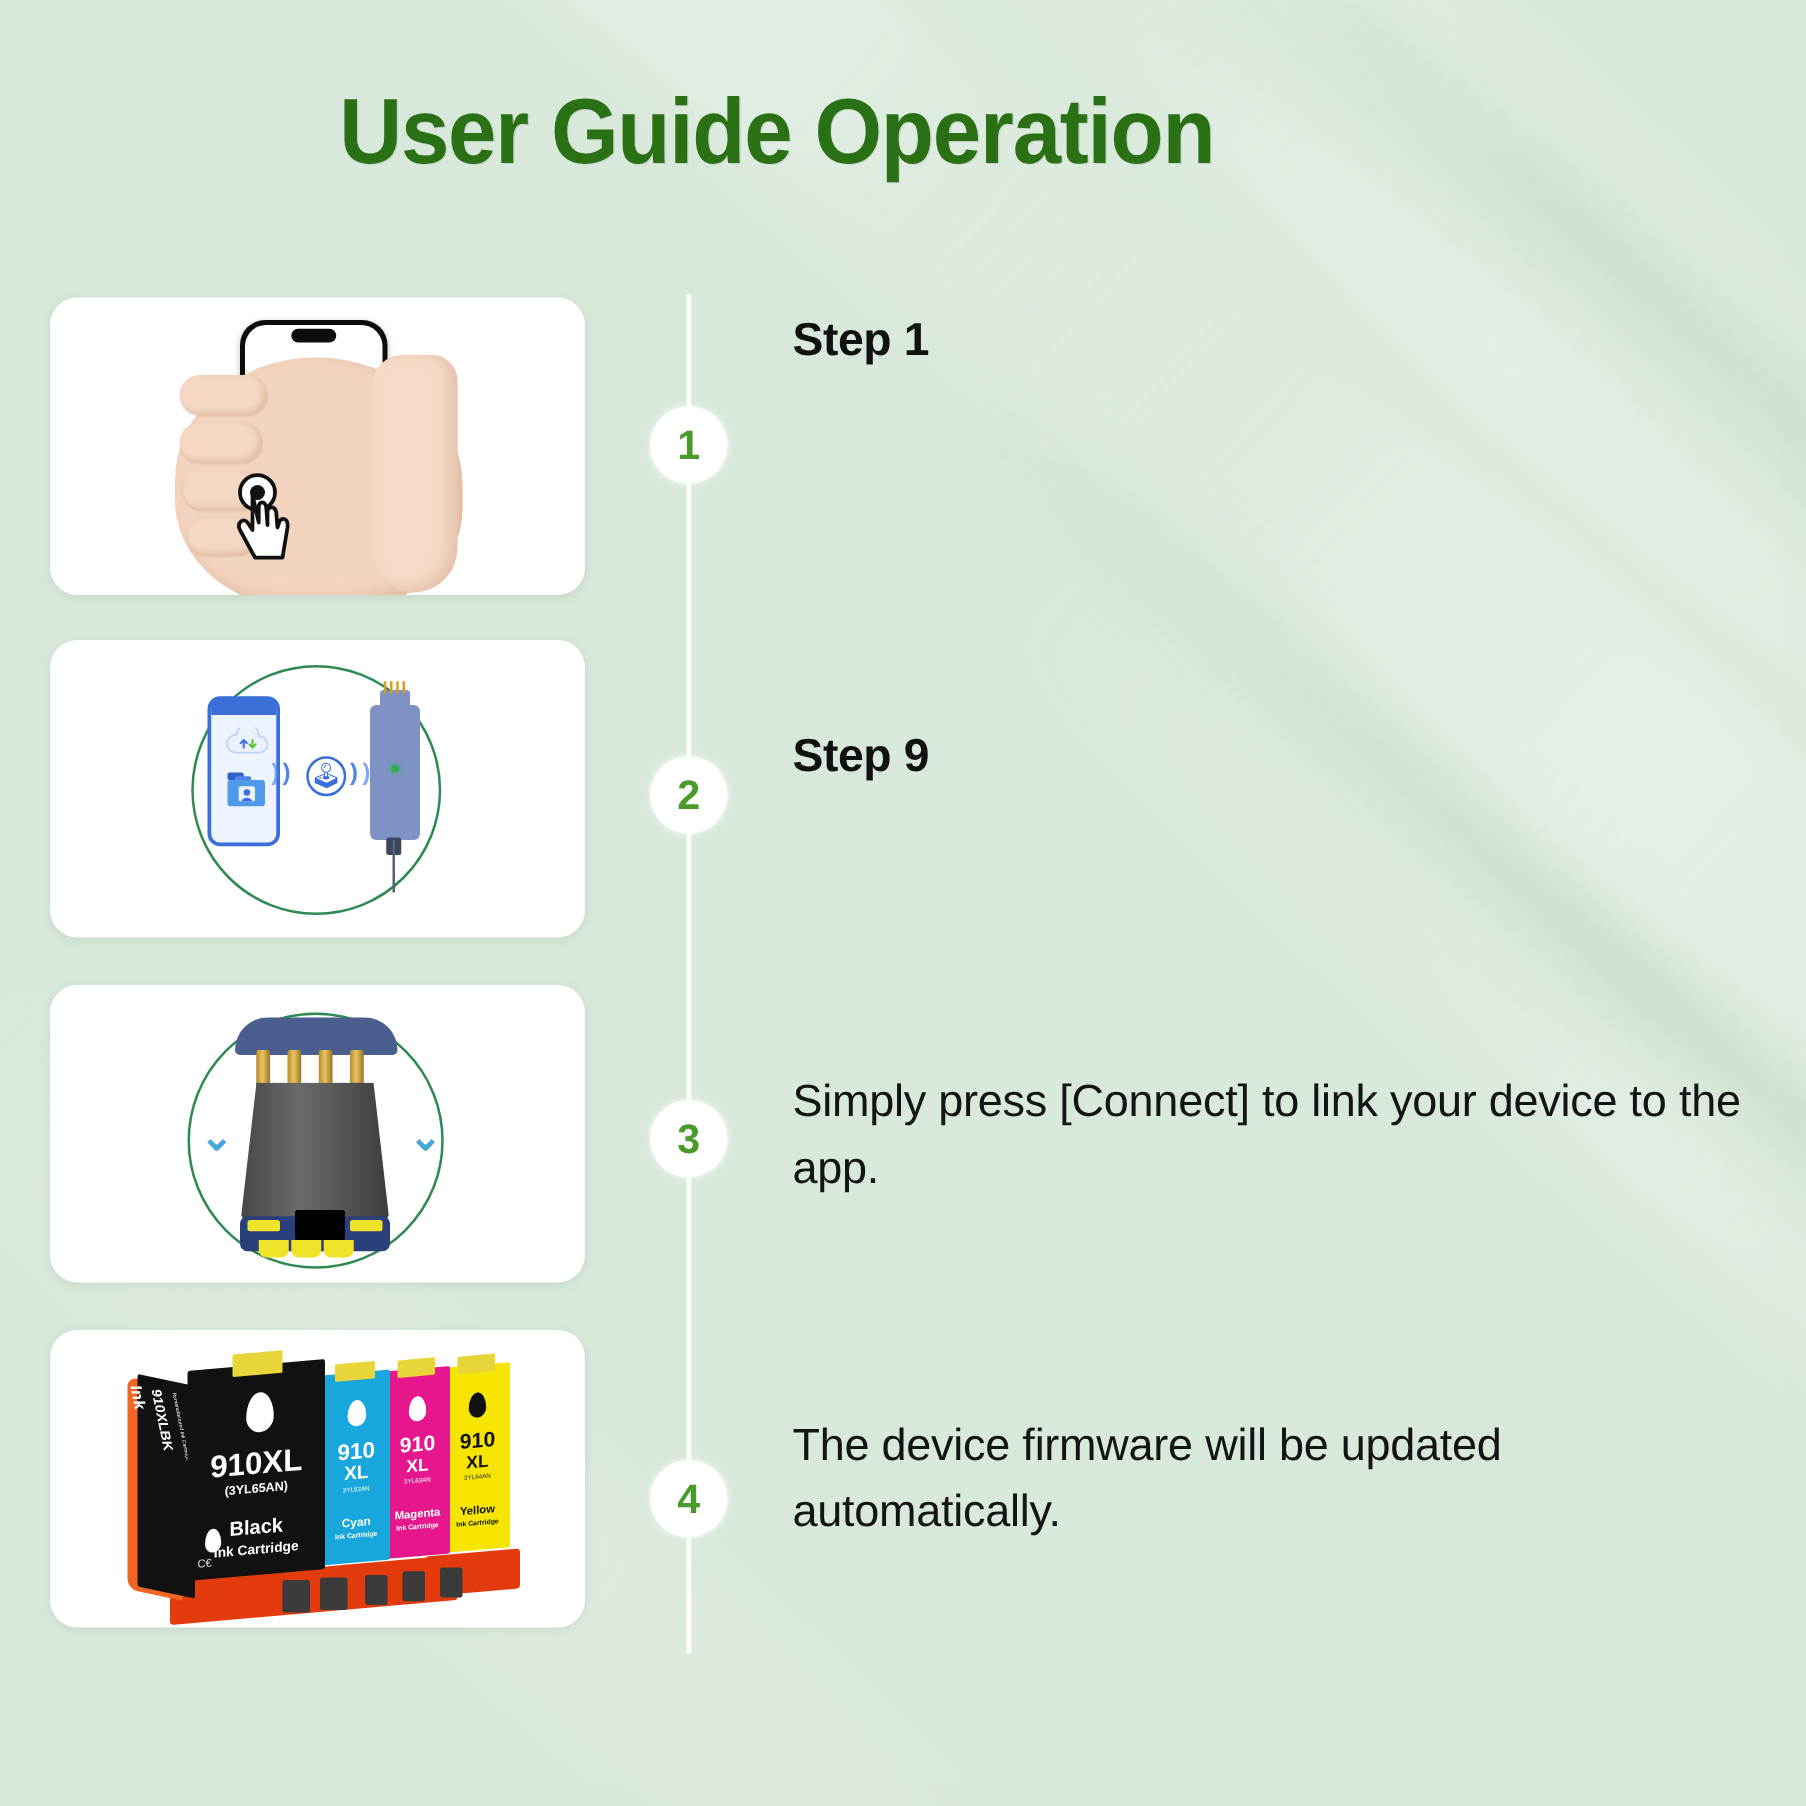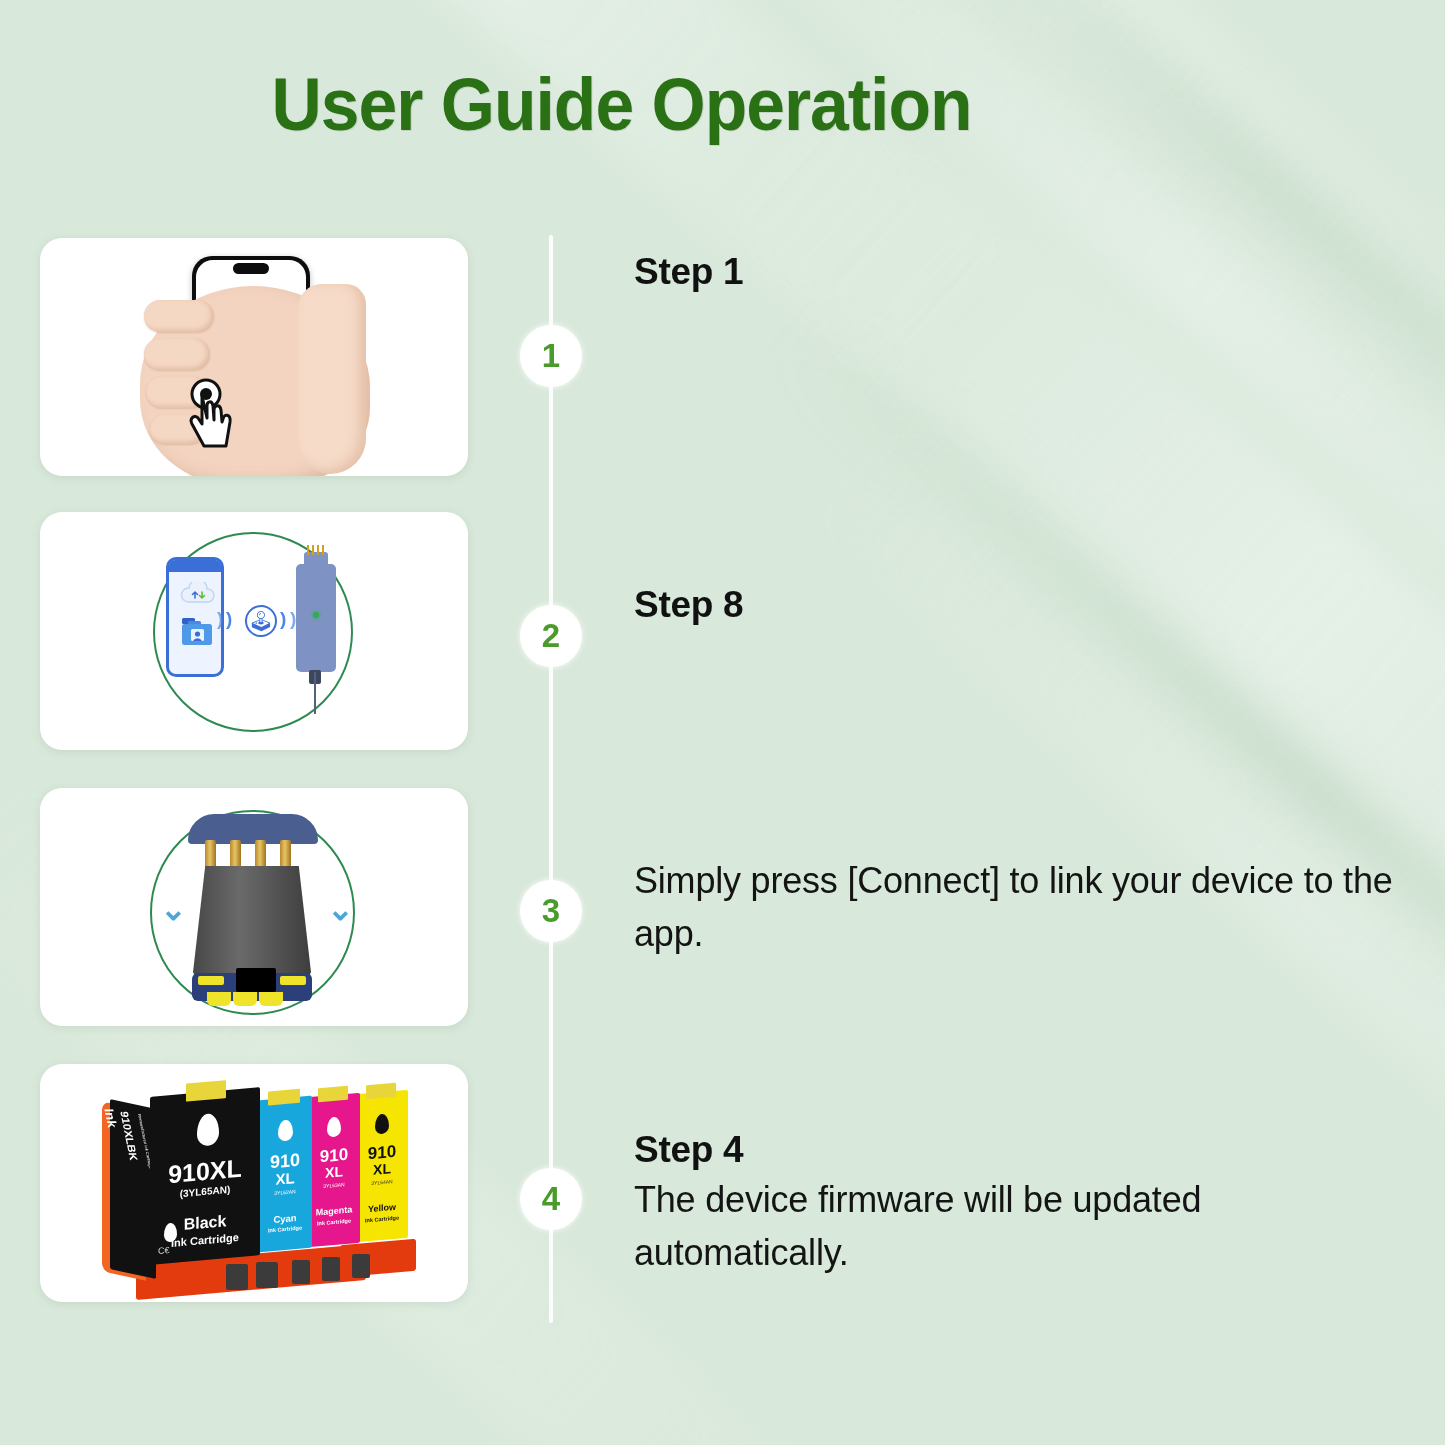--- a/index.html
+++ b/index.html
@@ -396,23 +396,22 @@
     <span>3</span>
   </div>
   <div class="badge" id="badge-4">
     <span>4</span>
   </div>
 
   <div class="step-block" id="step-1">
     <div class="step-title">Step 1</div>
   </div>
   <div class="step-block" id="step-2">
-    <div class="step-title">Step 8</div>
+    <div class="step-title">Step 9</div>
   </div>
   <div class="step-block" id="step-3">
     <div class="step-body">Simply press [Connect] to link your device to the app.</div>
   </div>
   <div class="step-block" id="step-4">
-    <div class="step-title">Step 4</div>
     <div class="step-body">The device firmware will be updated automatically.</div>
   </div>
 
 </div>
 
 </body></html>

